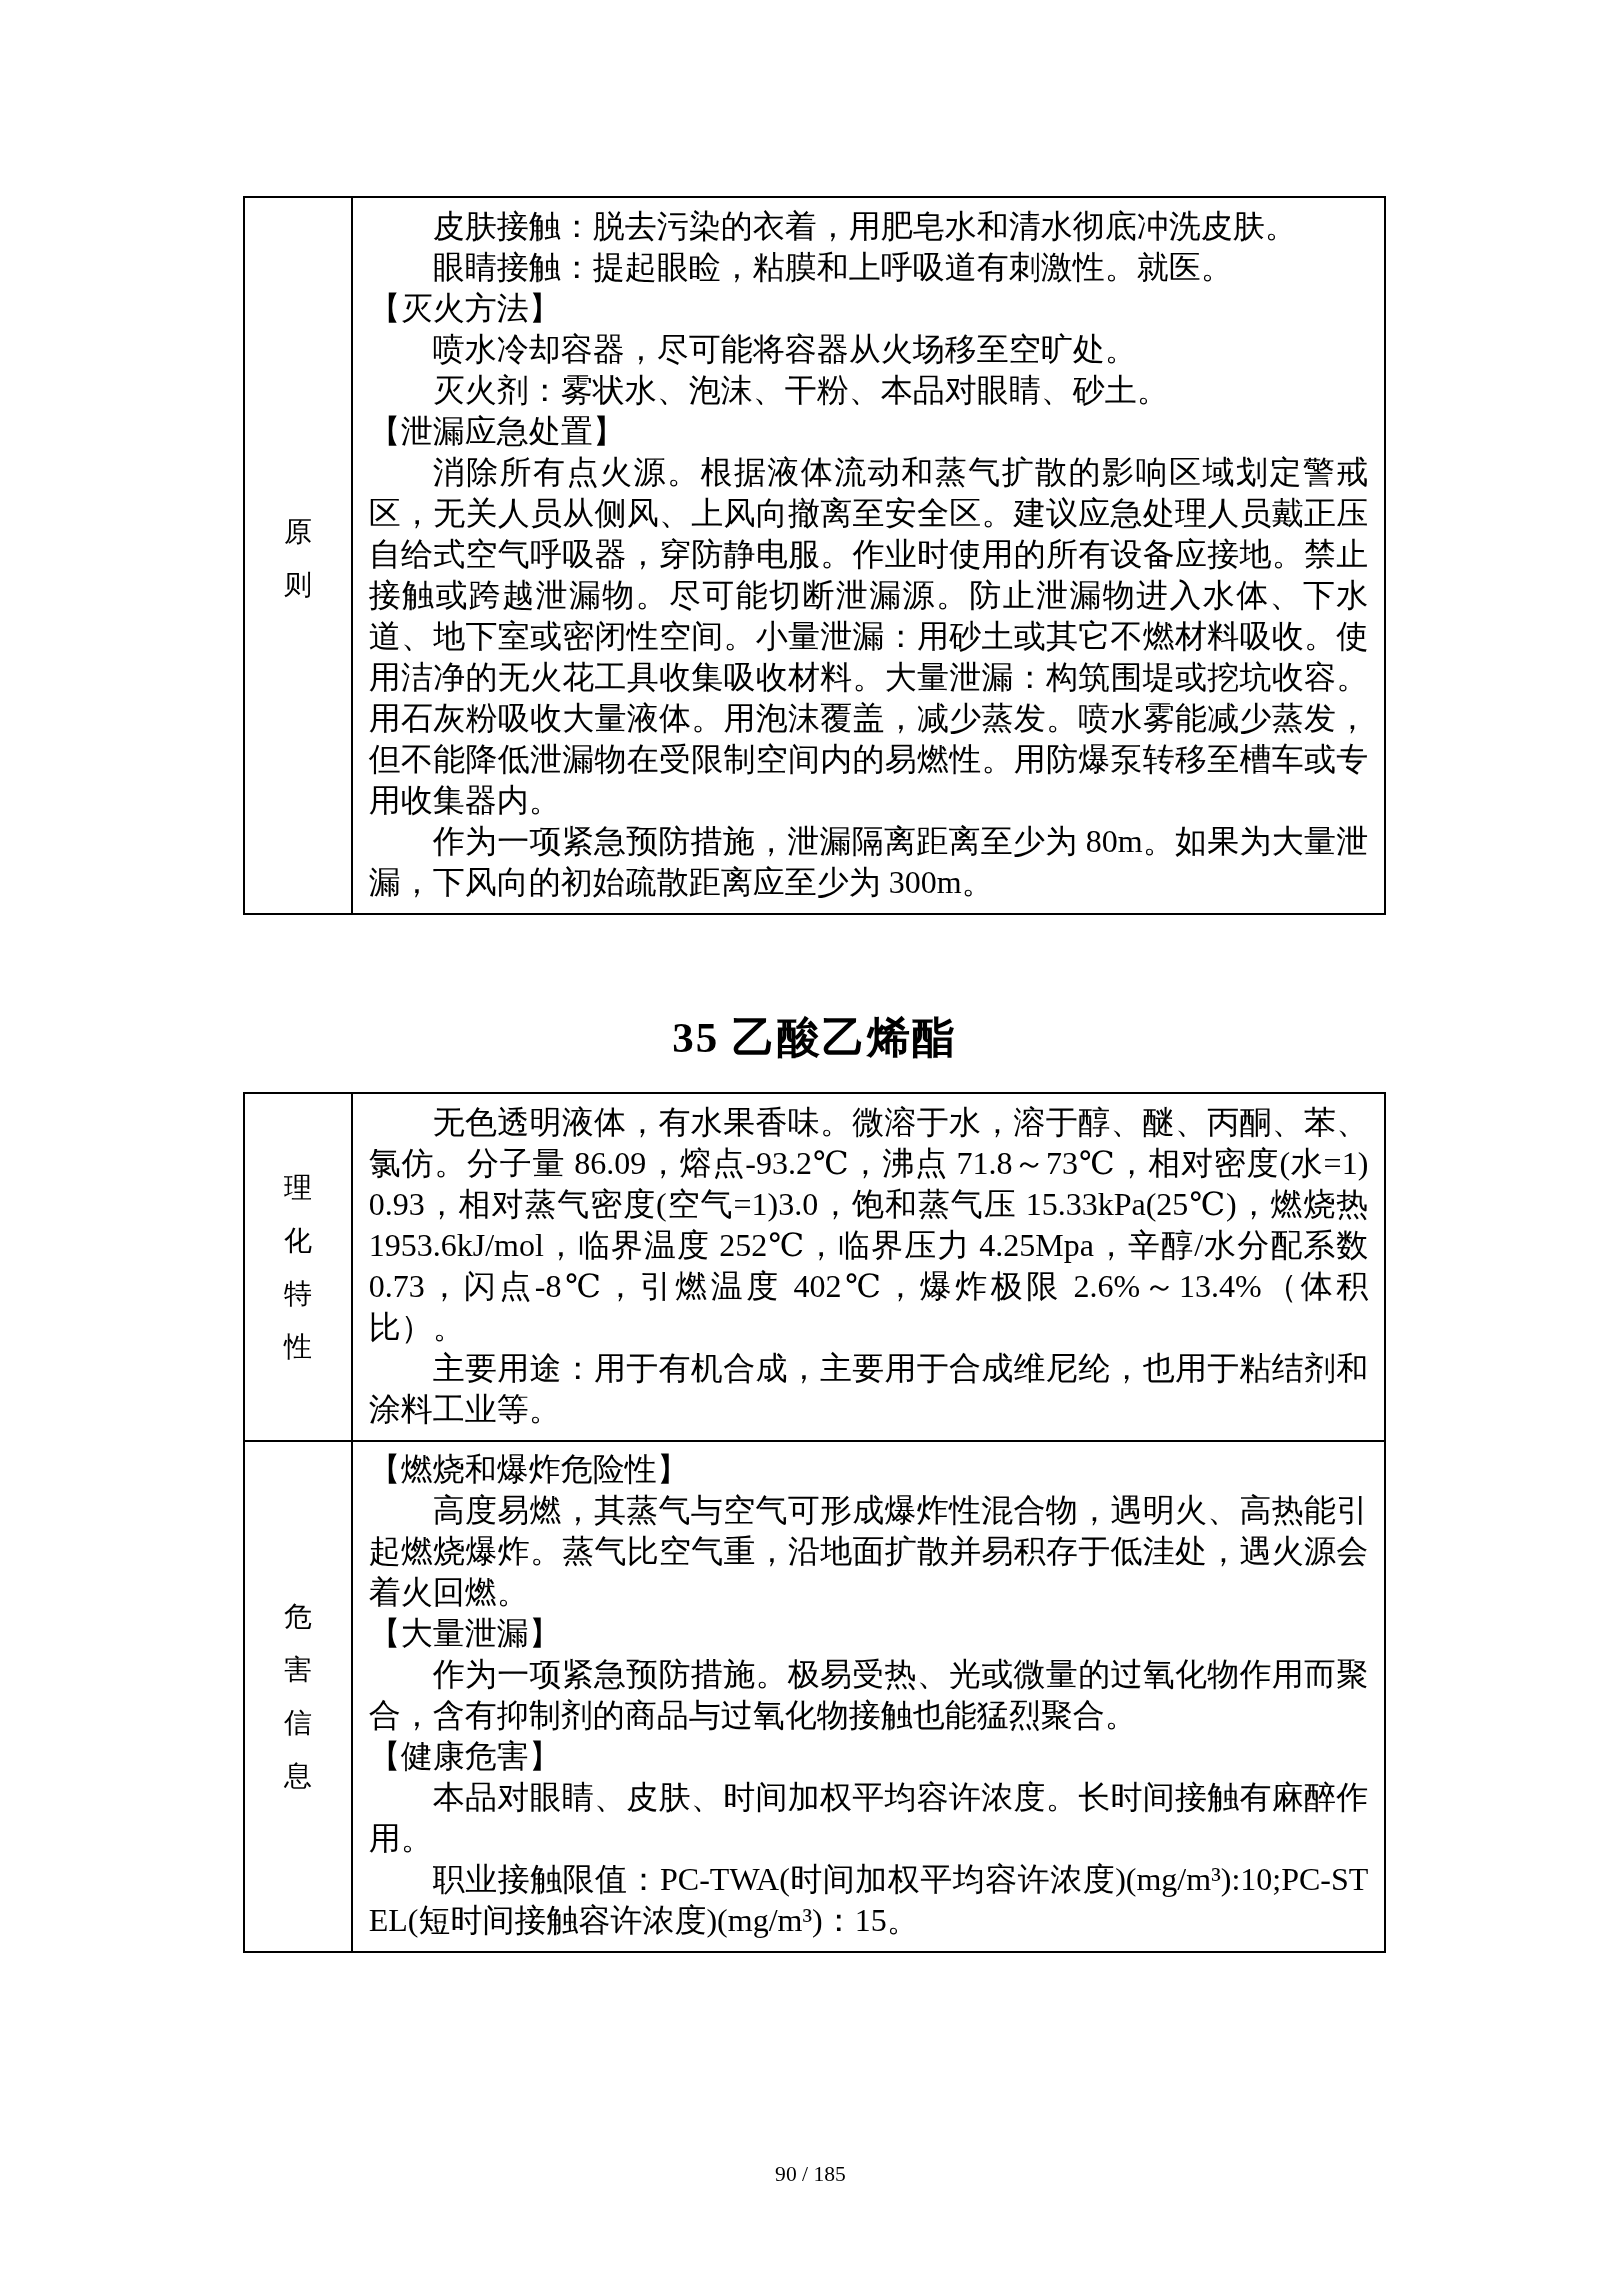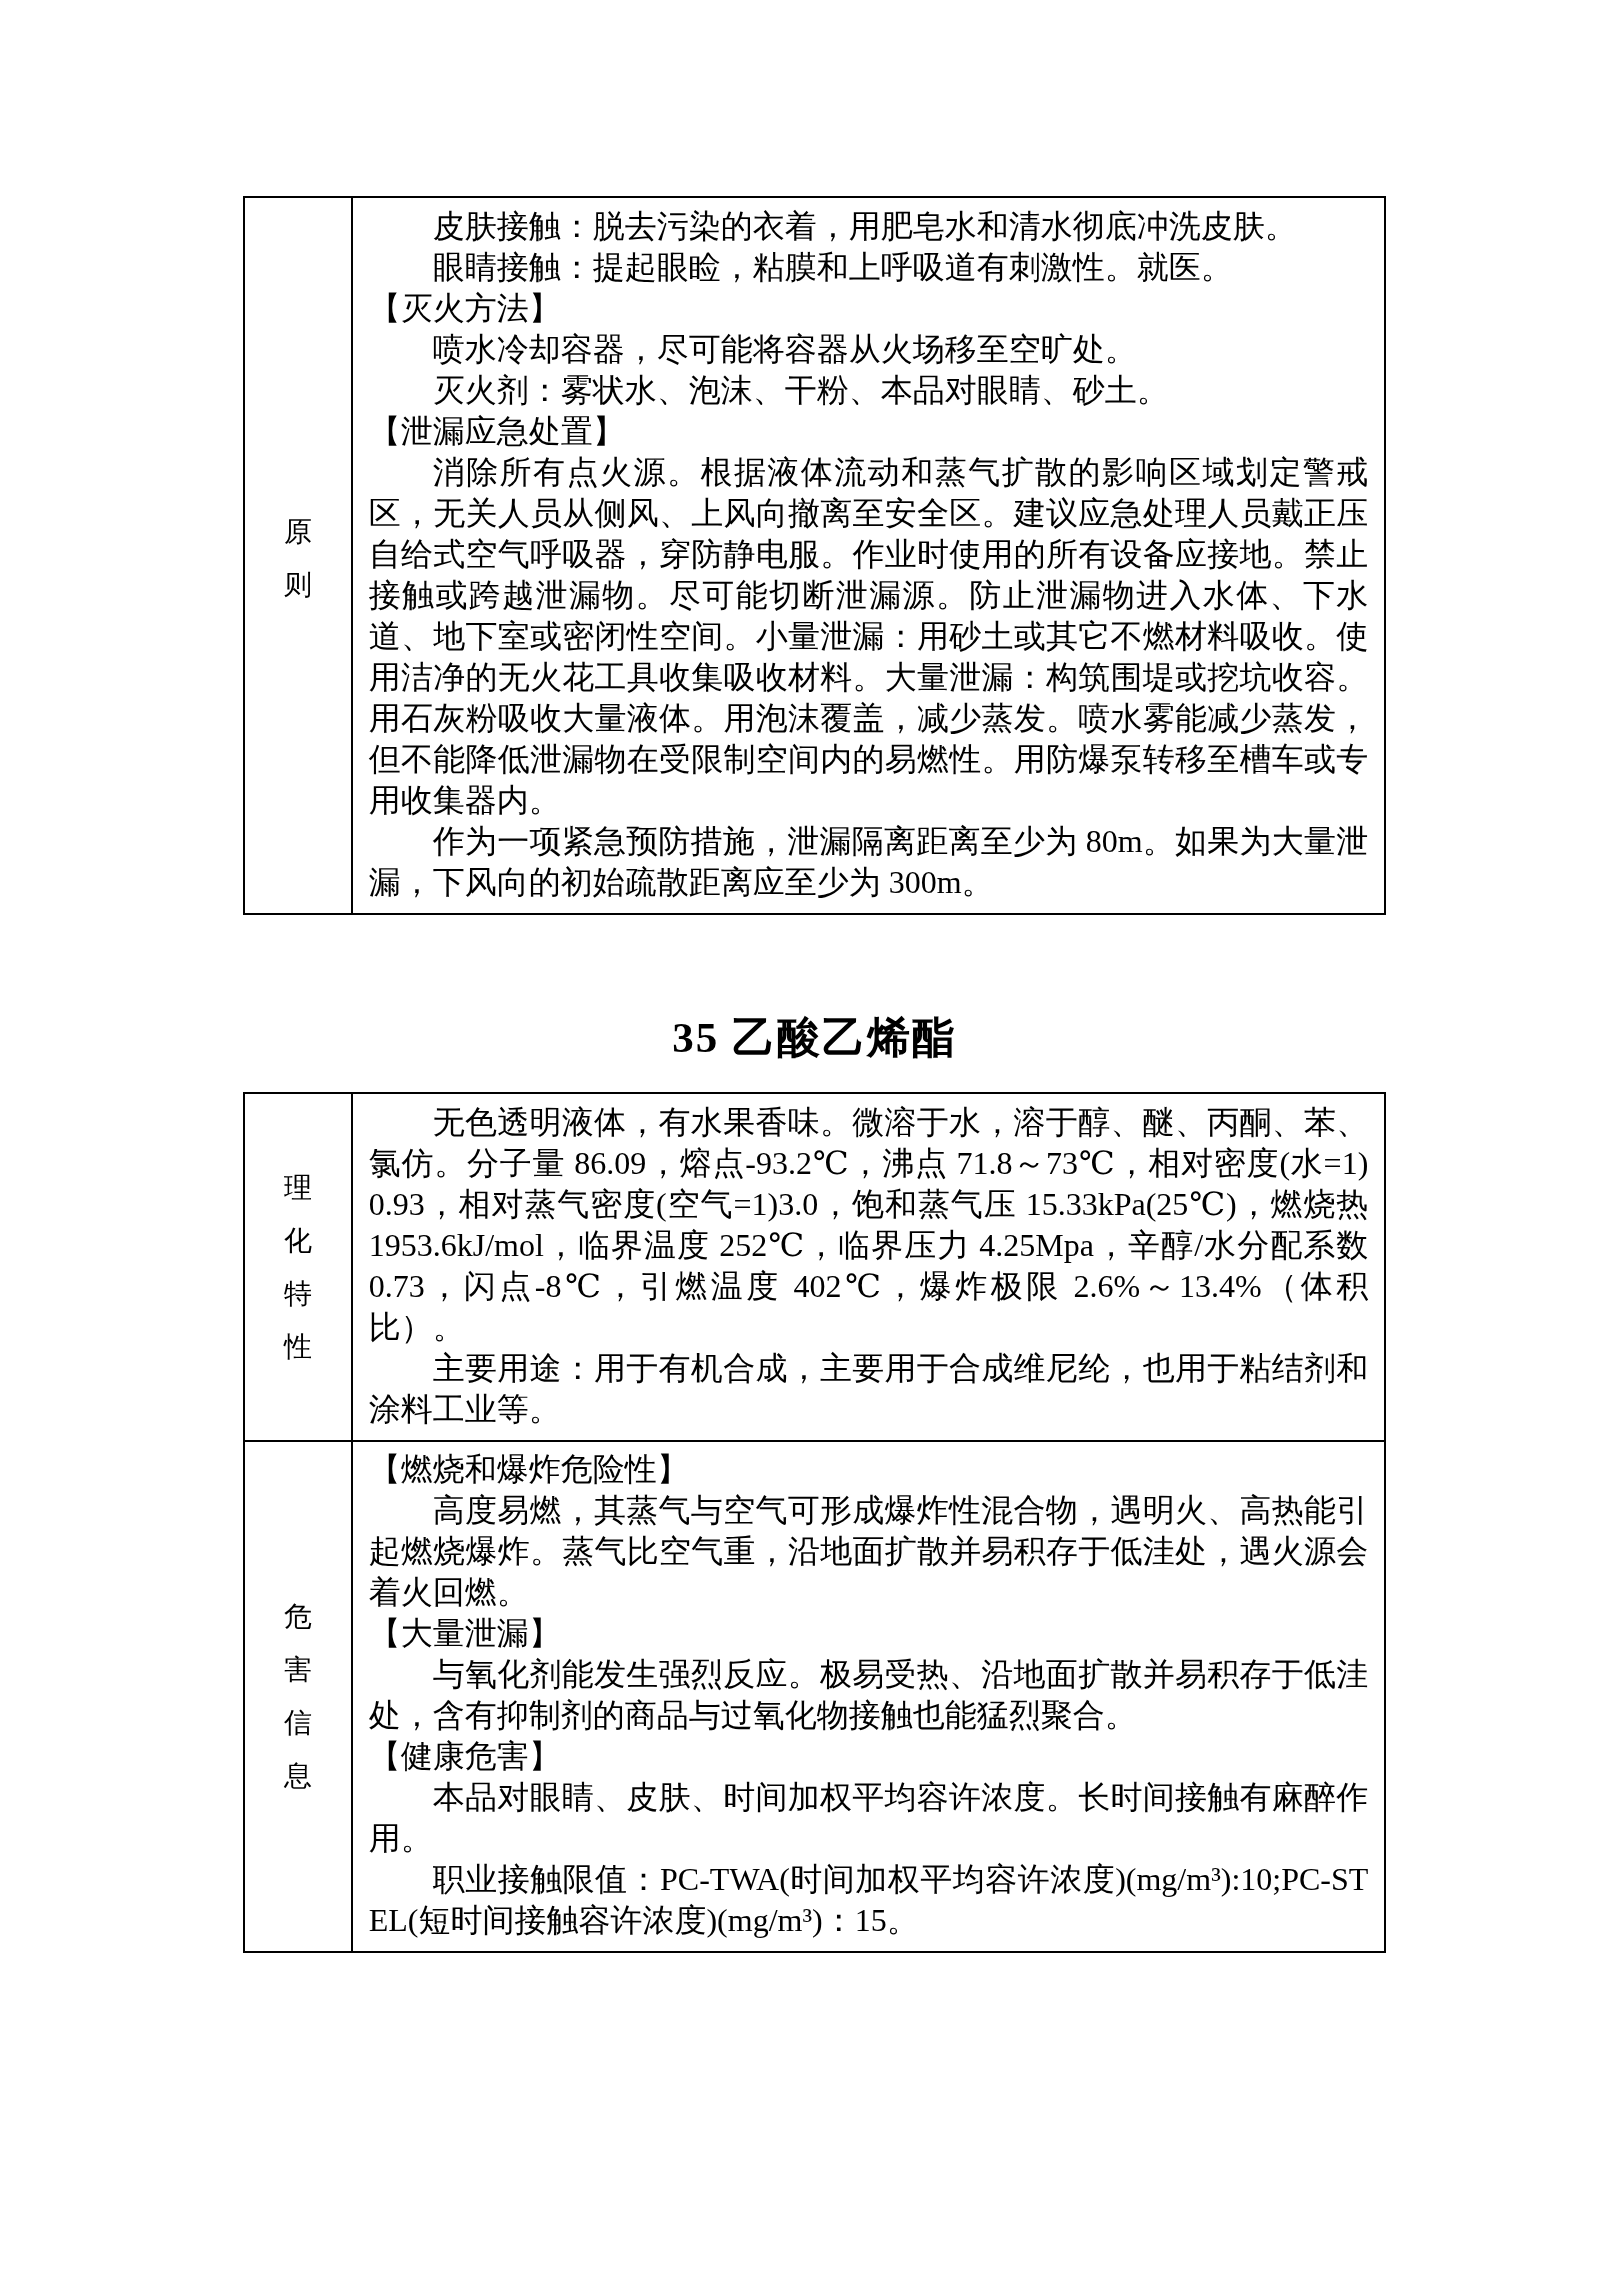--- a/index.html
+++ b/index.html
@@ -113,25 +113,26 @@
       </tr>
       <tr>
         <td class="label-cell">危
 害
 信
 息</td>
         <td class="content-cell">
           <p class="para">【燃烧和爆炸危险性】</p>
           <p class="para indent">高度易燃，其蒸气与空气可形成爆炸性混合物，遇明火、高热能引起燃烧爆炸。蒸气比空气重，沿地面扩散并易积存于低洼处，遇火源会着火回燃。</p>
           <p class="para">【大量泄漏】</p>
-          <p class="para indent">与氧化剂能发生强烈反应。极易受热、沿地面扩散并易积存于低洼处，含有抑制剂的商品与过氧化物接触也能猛烈聚合。</p>
+          <p class="para indent">作为一项紧急预防措施。极易受热、光或微量的过氧化物作用而聚合，含有抑制剂的商品与过氧化物接触也能猛烈聚合。</p>
           <p class="para">【健康危害】</p>
           <p class="para indent">本品对眼睛、皮肤、时间加权平均容许浓度。长时间接触有麻醉作用。</p>
           <p class="para indent">职业接触限值：PC-TWA(时间加权平均容许浓度)(mg/m³):10;PC-STEL(短时间接触容许浓度)(mg/m³)：15。</p>
         </td>
       </tr>
     </tbody>
       </table>
 
   </div>
 
+  <div class="page-footer">90 / 185</div>
 </div>
 
 
 </body></html>

